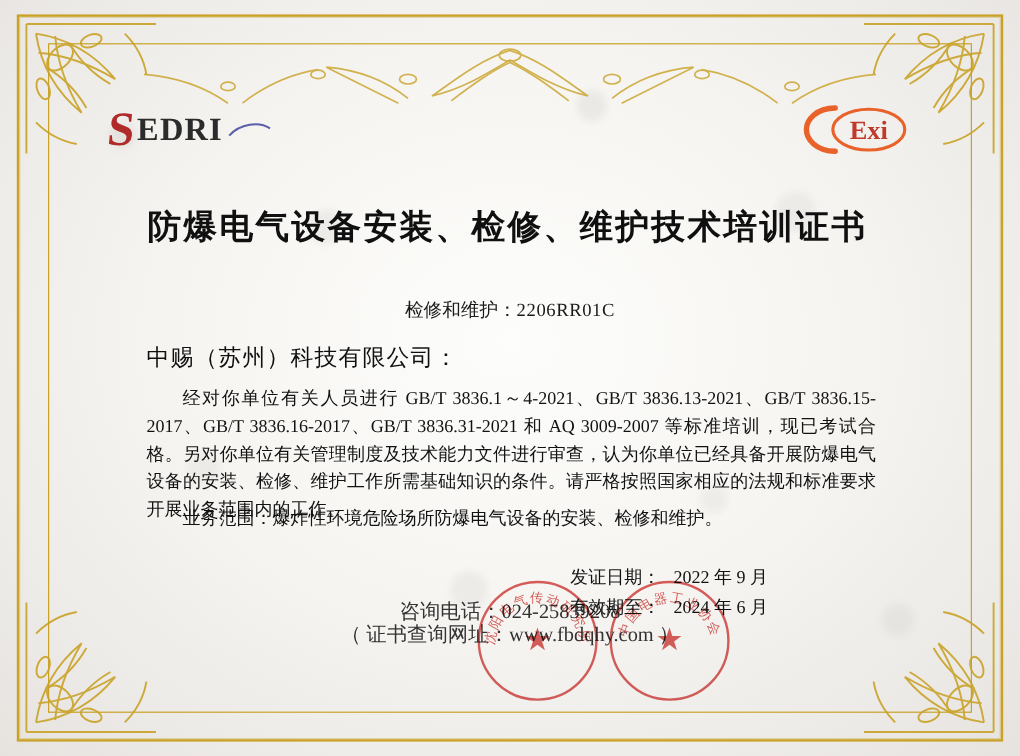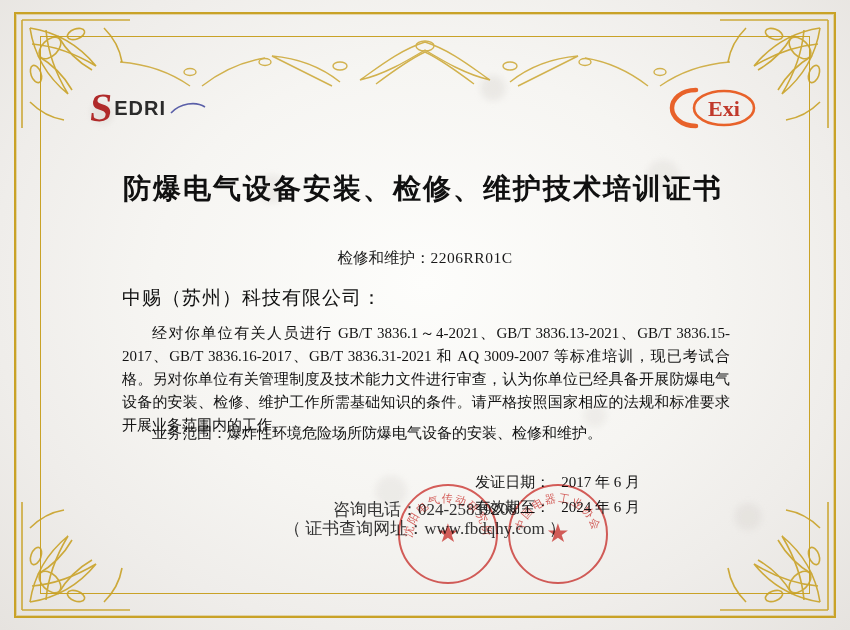--- a/index.html
+++ b/index.html
@@ -83,22 +83,22 @@
   .logo .mark {
     font-family: "Liberation Serif", serif;
     font-size: 40px;
     font-weight: bold;
     color: #b02a2a;
     line-height: 1;
     transform: skewX(-6deg);
     margin-right: 2px;
   }
   .logo .word {
-    font-family: Liberation Sans, sans-serif;
-    font-size: 20px;
+    font-family: Liberation Serif, serif;
+    font-size: 27px;
     letter-spacing: 1px;
     color: #2b2b2b;
     font-weight: bold;
   }
   .logo .swoosh {
     width: 36px;
     height: 18px;
     margin-left: 4px;
     position: relative;
   }
@@ -351,21 +351,21 @@
       <p>经对你单位有关人员进行 GB/T 3836.1～4-2021、GB/T 3836.13-2021、GB/T 3836.15-2017、GB/T 3836.16-2017、GB/T 3836.31-2021 和 AQ 3009-2007 等标准培训，现已考试合格。另对你单位有关管理制度及技术能力文件进行审查，认为你单位已经具备开展防爆电气设备的安装、检修、维护工作所需基础知识的条件。请严格按照国家相应的法规和标准要求开展业务范围内的工作。</p>
     </div>
 
     <div class="scope">
       <p>业务范围：爆炸性环境危险场所防爆电气设备的安装、检修和维护。</p>
     </div>
 
     <div class="dates">
       <div class="row">
         <span class="lbl">发证日期：</span>
-        <span>2017 年 6 月</span>
+        <span>2022 年 9 月</span>
       </div>
       <div class="row">
         <span class="lbl">有效期至：</span>
         <span>2024 年 6 月</span>
       </div>
     </div>
 
 
     <div class="footer">
       <div>咨询电话：024-25839208</div>

